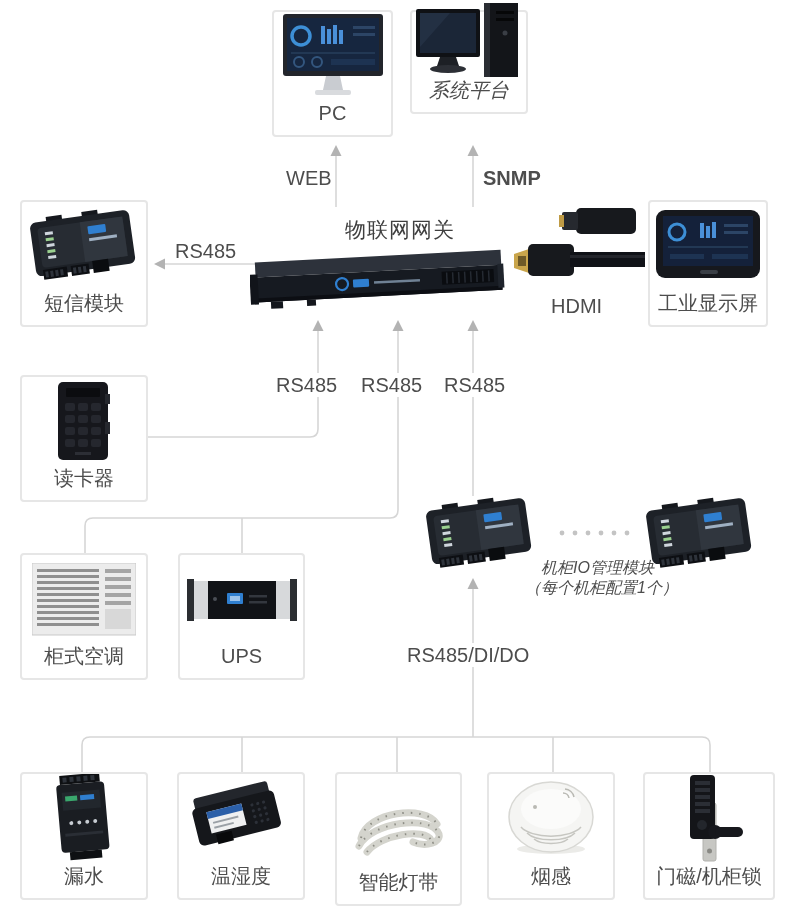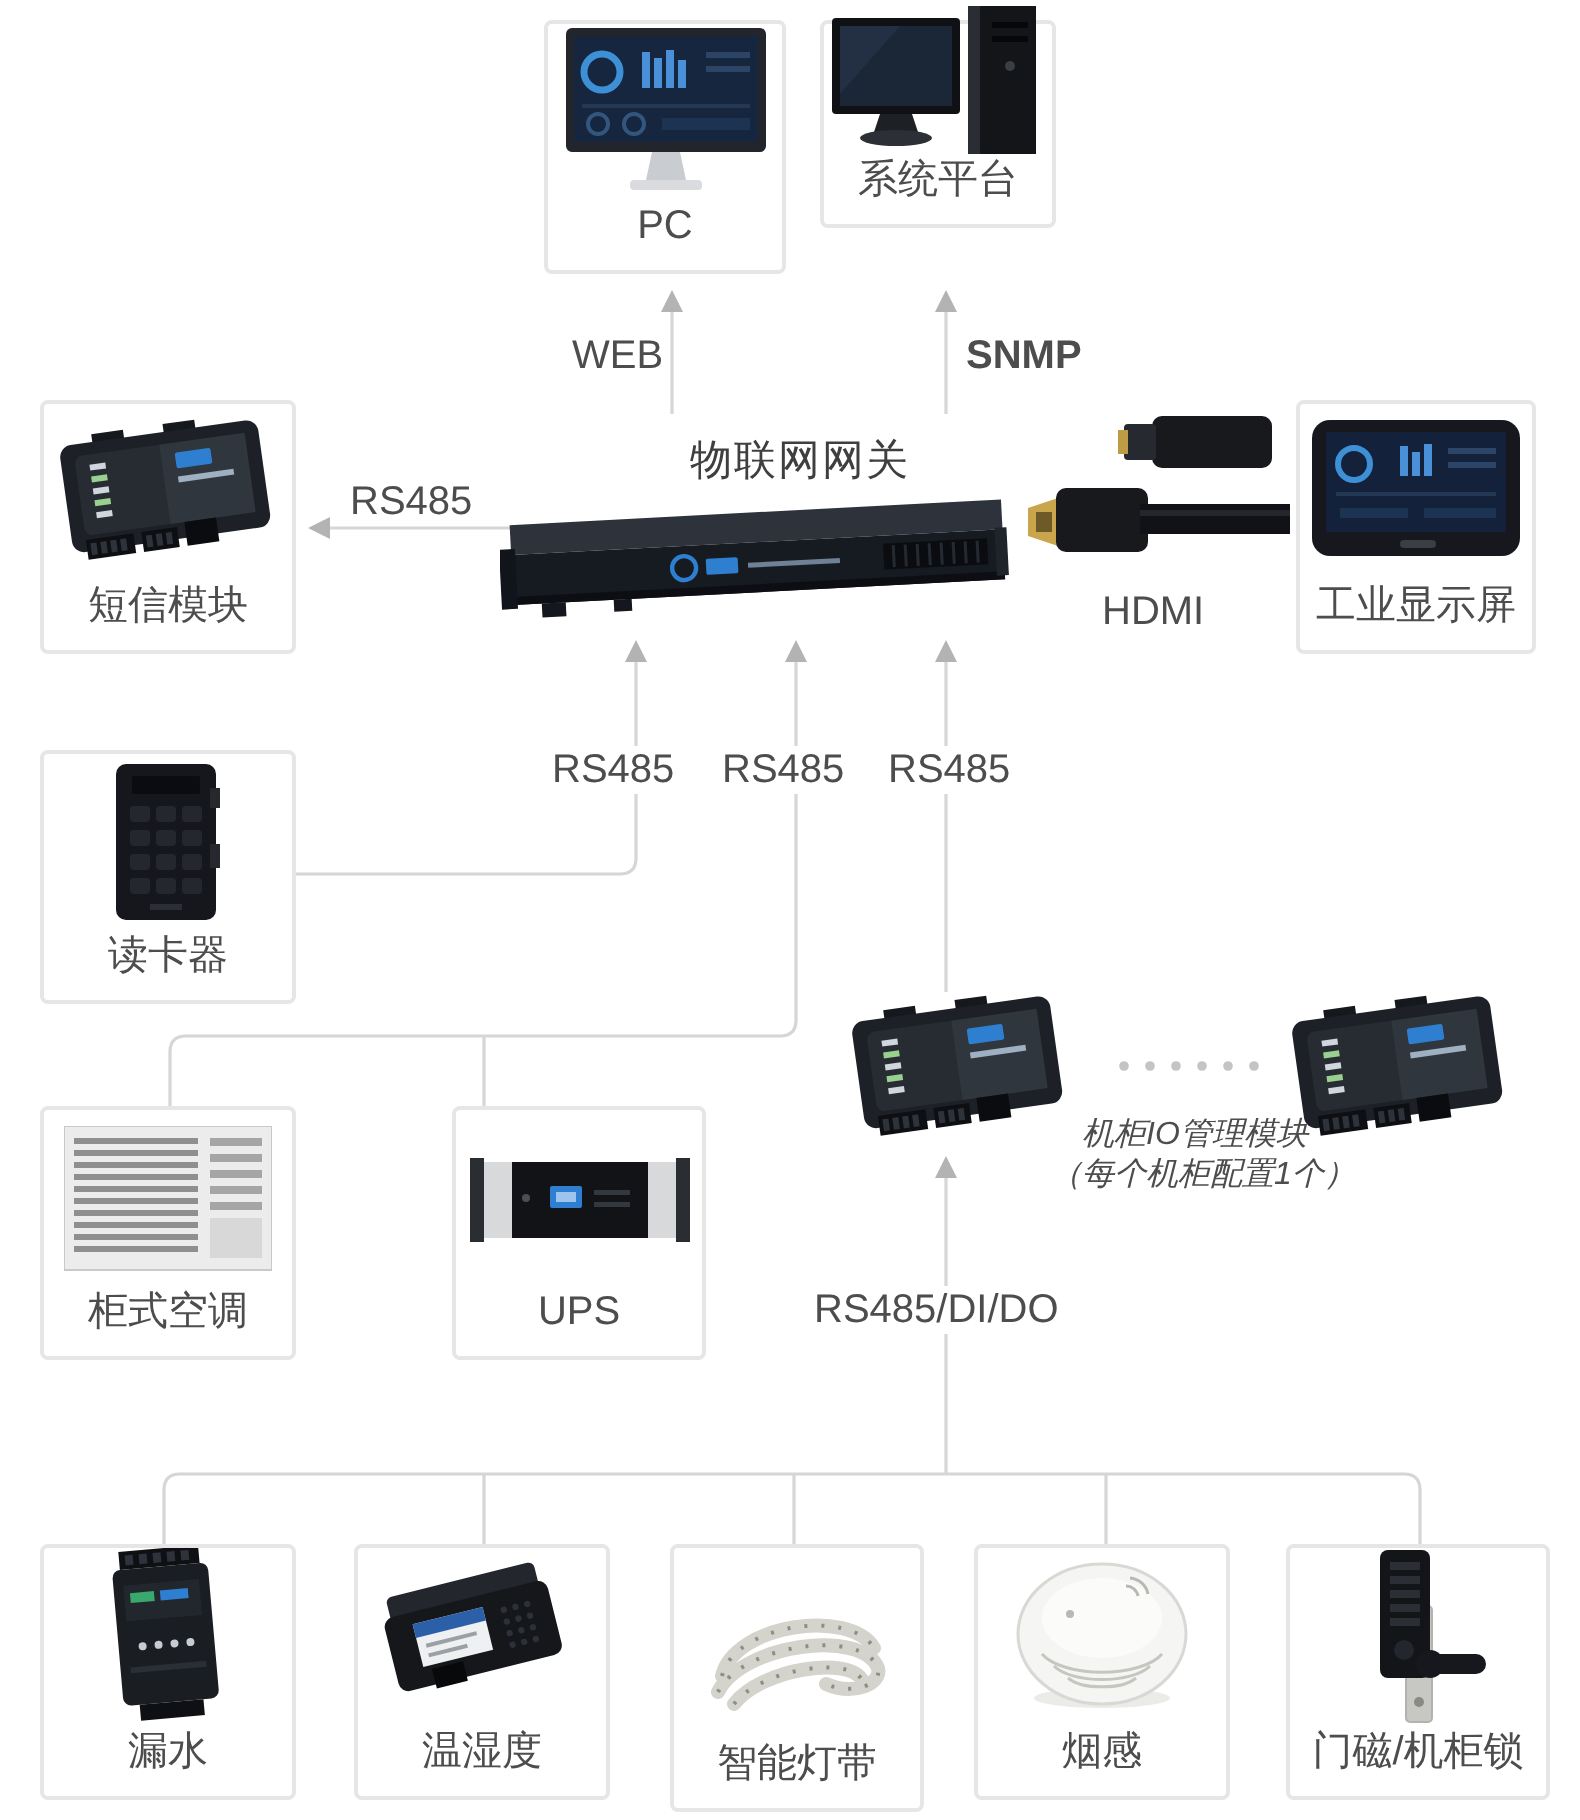--- a/index.html
+++ b/index.html
@@ -77,21 +77,21 @@
         <circle cx="18" cy="48" r="5" fill="none" stroke="#33567e" stroke-width="2"></circle>
         <circle cx="36" cy="48" r="5" fill="none" stroke="#33567e" stroke-width="2"></circle>
         <rect x="50" y="45" width="44" height="6" fill="#1d3352"></rect>
         <polygon points="45,62 59,62 62,76 42,76" fill="#c9ccd1"></polygon>
         <rect x="34" y="76" width="36" height="5" rx="2" fill="#d9dbde"></rect>
       </svg>
     </div>
     <div class="nlabel">PC</div>
   </div>
 
-  <div class="node" style="left:410px;top:10px;width:118px;height:104px;">
+  <div class="node" style="left:410px;top:10px;width:118px;height:104px;font-style:italic;">
     <div class="art">
       <svg width="106" height="84" viewBox="0 0 106 84">
         <rect x="68" y="0" width="34" height="74" fill="#131519"></rect>
         <rect x="68" y="0" width="6" height="74" fill="#2a2d33"></rect>
         <rect x="80" y="8" width="18" height="3" fill="#060708"></rect>
           <rect x="80" y="15" width="18" height="3" fill="#060708"></rect>
         <circle cx="89" cy="30" r="2.5" fill="#3a3e45"></circle>
         <rect x="0" y="6" width="64" height="48" rx="2" fill="#0f1115"></rect>
         <polygon points="4,10 60,10 60,50 4,50" fill="#1b2637"></polygon>
         <polygon points="4,10 34,10 4,44" fill="#2b3a50" opacity="0.5"></polygon>
@@ -256,21 +256,21 @@
           <rect x="73" y="22" width="26" height="4"></rect>
             <rect x="73" y="30" width="26" height="4"></rect>
           <rect x="73" y="38" width="26" height="4"></rect>
         </g>
         <rect x="73" y="46" width="26" height="20" fill="#d8d8d8"></rect>
       </svg>
     </div>
     <div class="nlabel">柜式空调</div>
   </div>
 
-  <div class="node" style="left:178px;top:553px;width:127px;height:127px;margin-left:48px;">
+  <div class="node" style="left:178px;top:553px;width:127px;height:127px;">
     <div class="art">
       <svg width="110" height="46" viewBox="0 0 110 46">
         <rect x="0" y="2" width="7" height="42" fill="#2a2d31"></rect>
         <rect x="103" y="2" width="7" height="42" fill="#2a2d31"></rect>
         <rect x="7" y="4" width="14" height="38" fill="#d7d9db"></rect>
         <rect x="89" y="4" width="14" height="38" fill="#d7d9db"></rect>
         <rect x="21" y="4" width="68" height="38" fill="#111317"></rect>
         <circle cx="28" cy="22" r="2" fill="#4a4e55"></circle>
         <rect x="40" y="16" width="16" height="11" rx="1" fill="#2f7fd0"></rect>
         <rect x="43" y="19" width="10" height="5" fill="#9cc4ec"></rect>

